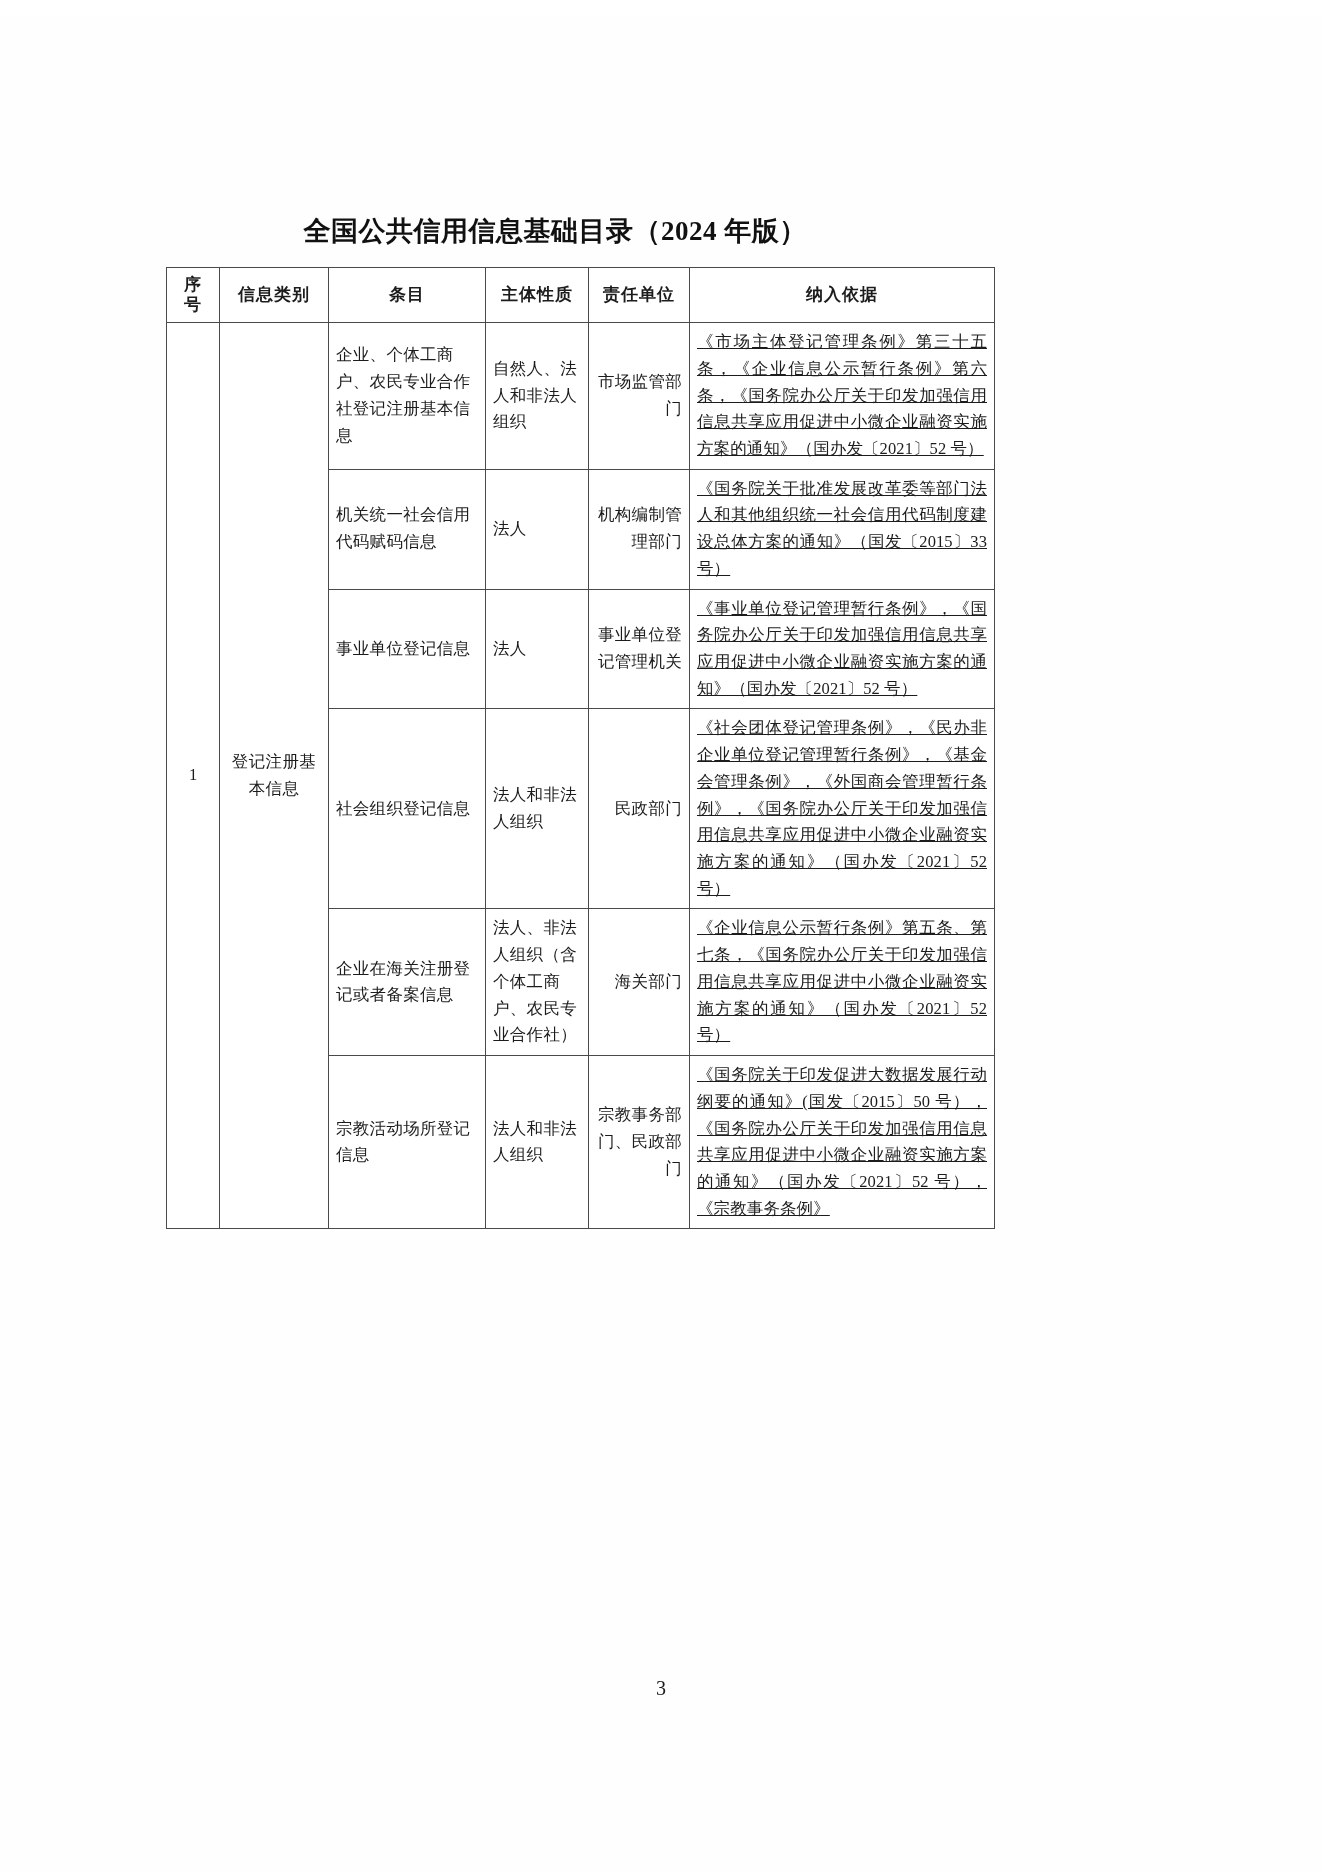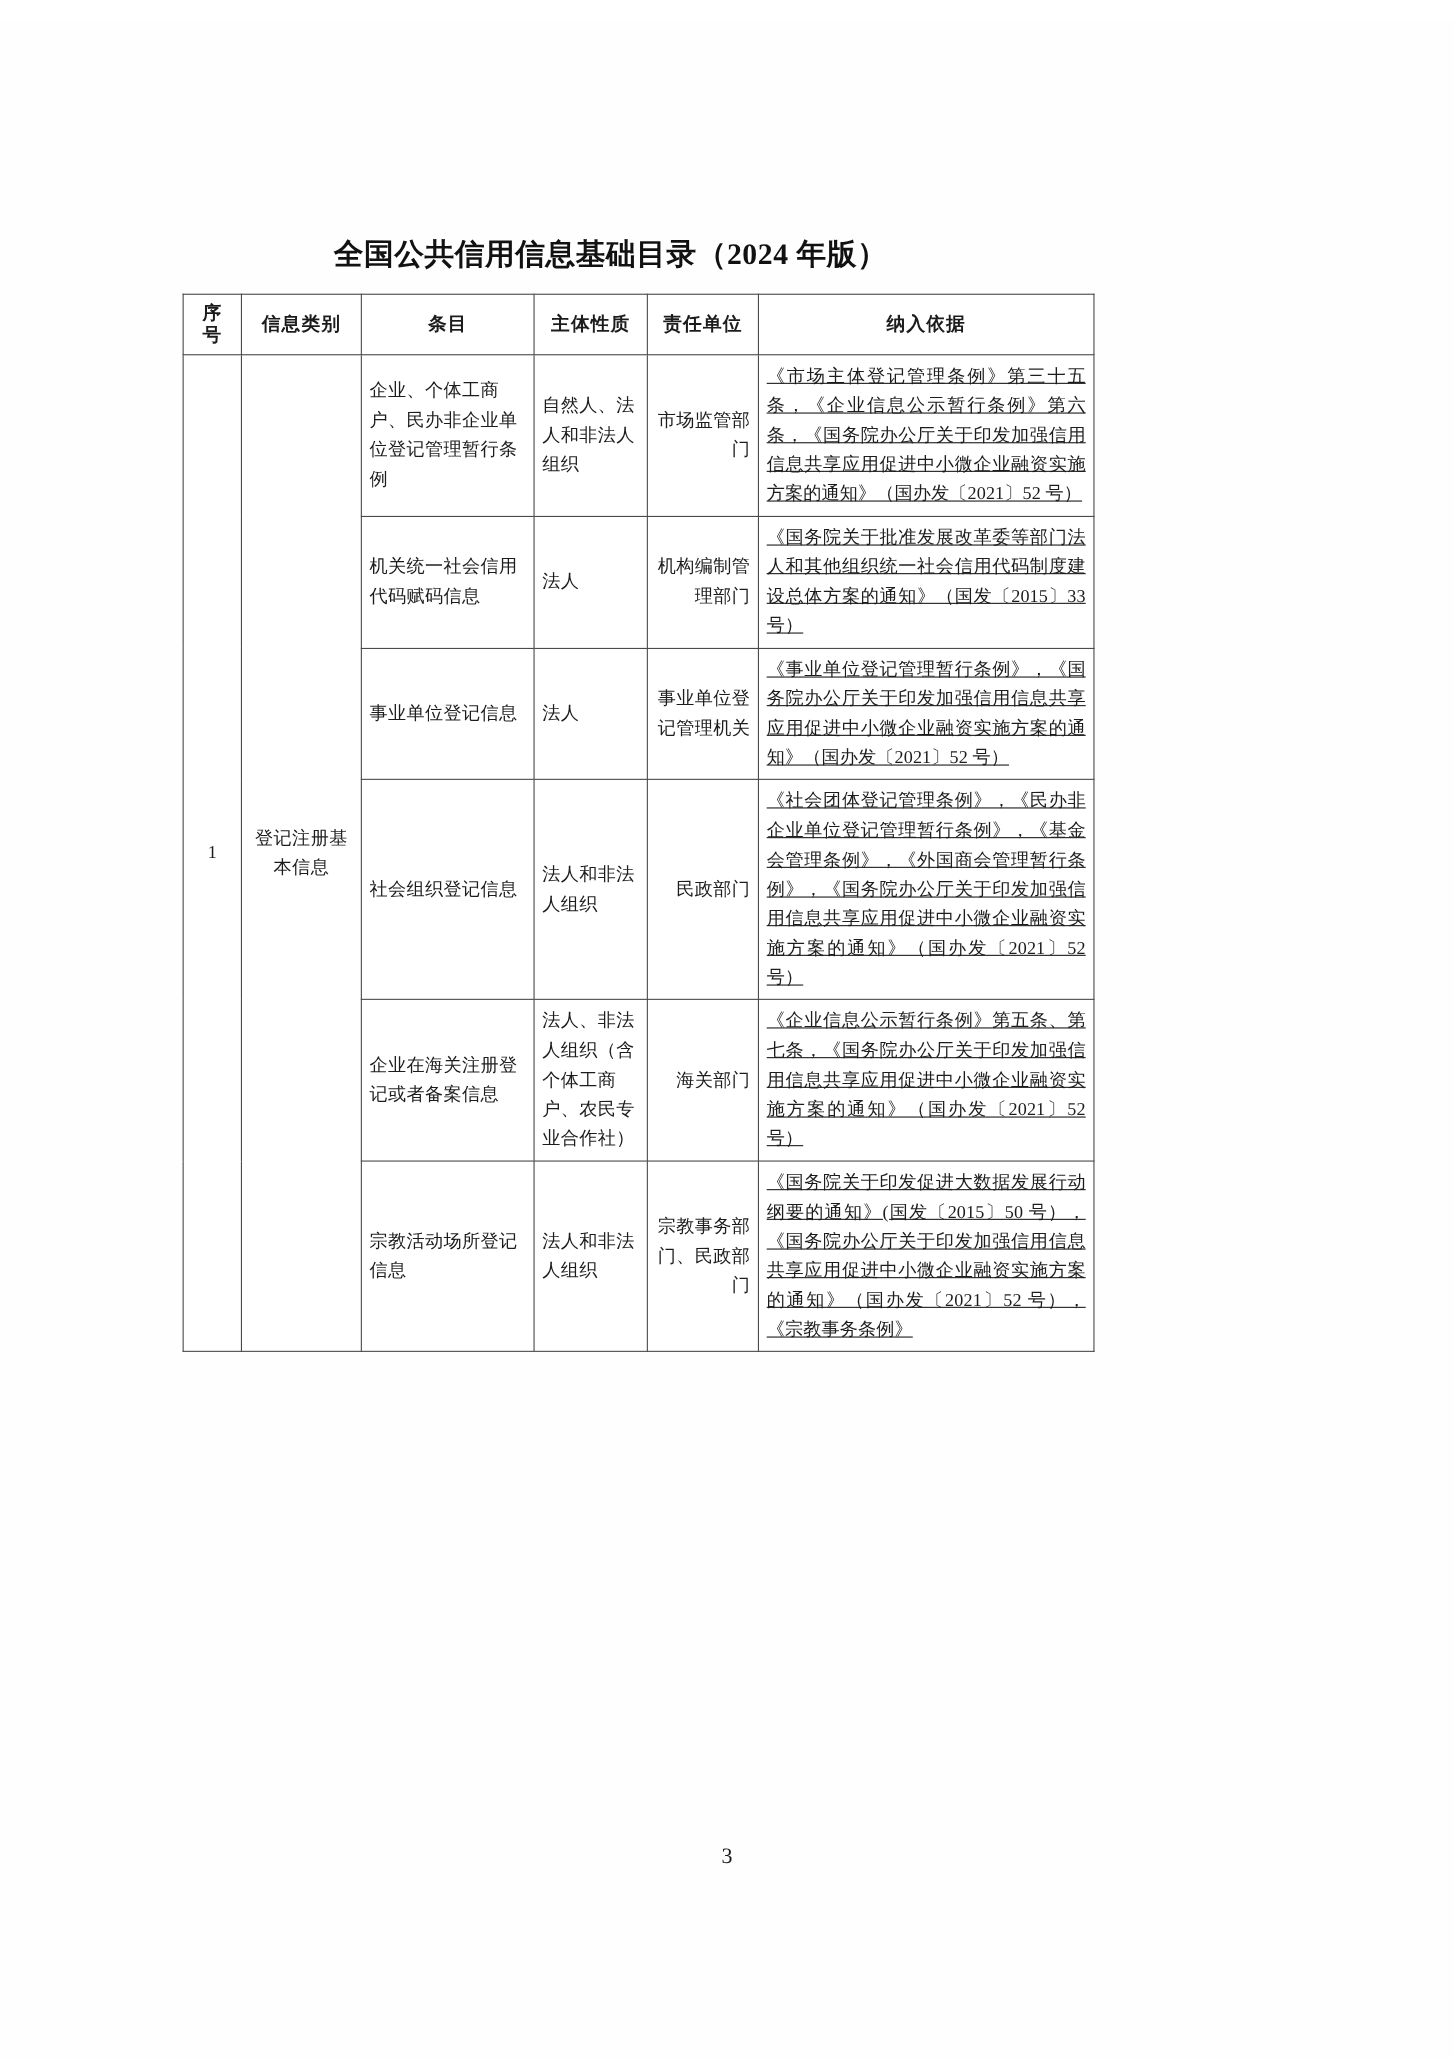--- a/index.html
+++ b/index.html
@@ -139,21 +139,21 @@
           <th class="col-item">条目</th>
           <th class="col-nature">主体性质</th>
           <th class="col-unit">责任单位</th>
           <th class="col-basis">纳入依据</th>
         </tr>
       </thead>
       <tbody>
         <tr>
           <td class="cell-seq" rowspan="6">1</td>
           <td class="cell-cat" rowspan="6">登记注册基本信息</td>
-          <td class="cell-item">企业、个体工商户、民办非企业单位登记管理暂行条例</td>
+          <td class="cell-item">企业、个体工商户、农民专业合作社登记注册基本信息</td>
           <td class="cell-nature">自然人、法人和非法人组织</td>
           <td class="cell-unit">市场监管部门</td>
           <td class="cell-basis">《市场主体登记管理条例》第三十五条，《企业信息公示暂行条例》第六条，《国务院办公厅关于印发加强信用信息共享应用促进中小微企业融资实施方案的通知》（国办发〔2021〕52 号）</td>
         </tr>
         <tr>
           <td class="cell-item">机关统一社会信用代码赋码信息</td>
           <td class="cell-nature">法人</td>
           <td class="cell-unit">机构编制管理部门</td>
           <td class="cell-basis">《国务院关于批准发展改革委等部门法人和其他组织统一社会信用代码制度建设总体方案的通知》（国发〔2015〕33 号）</td>
         </tr>

